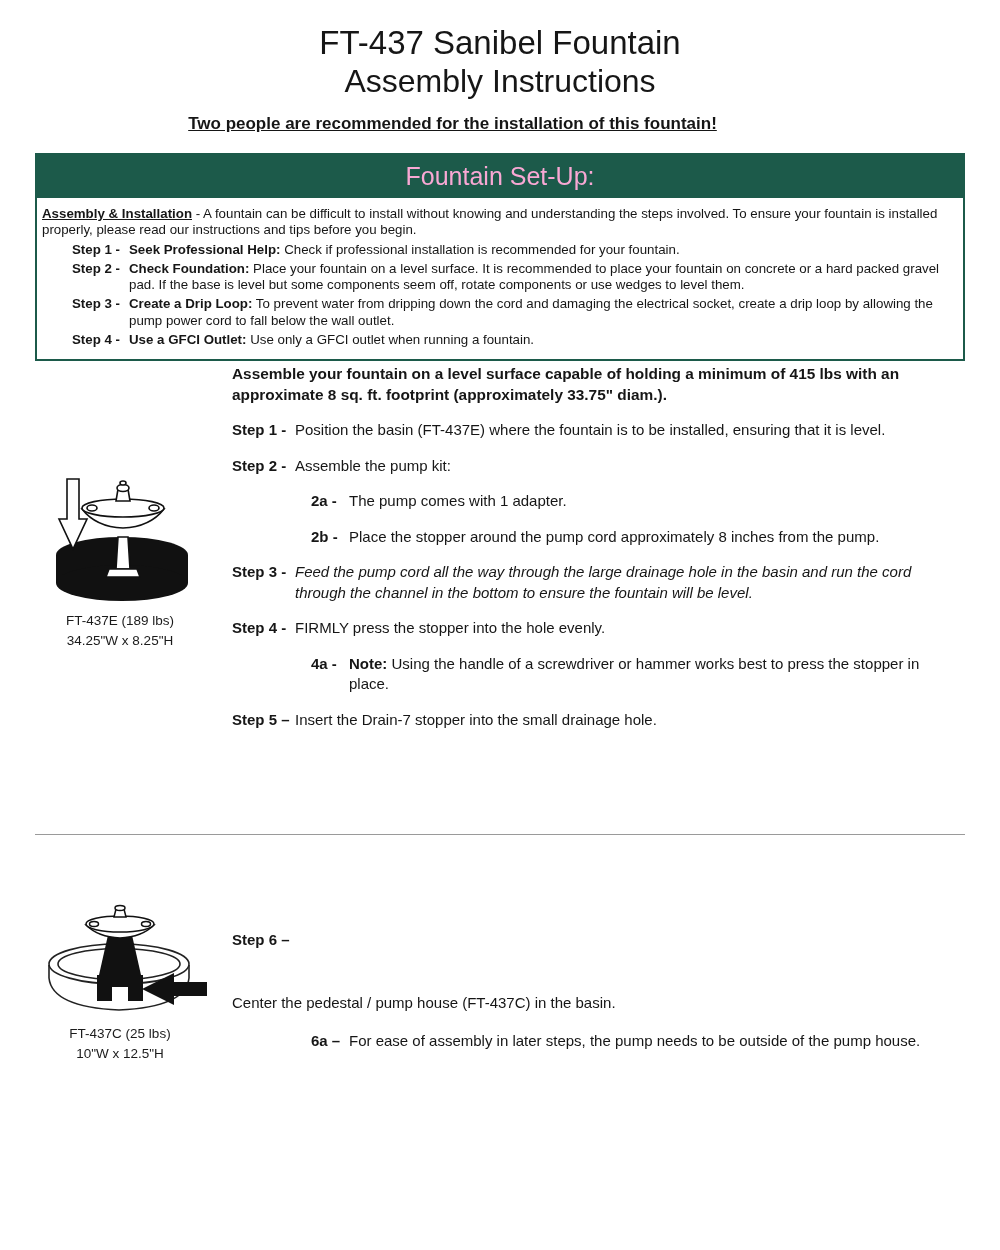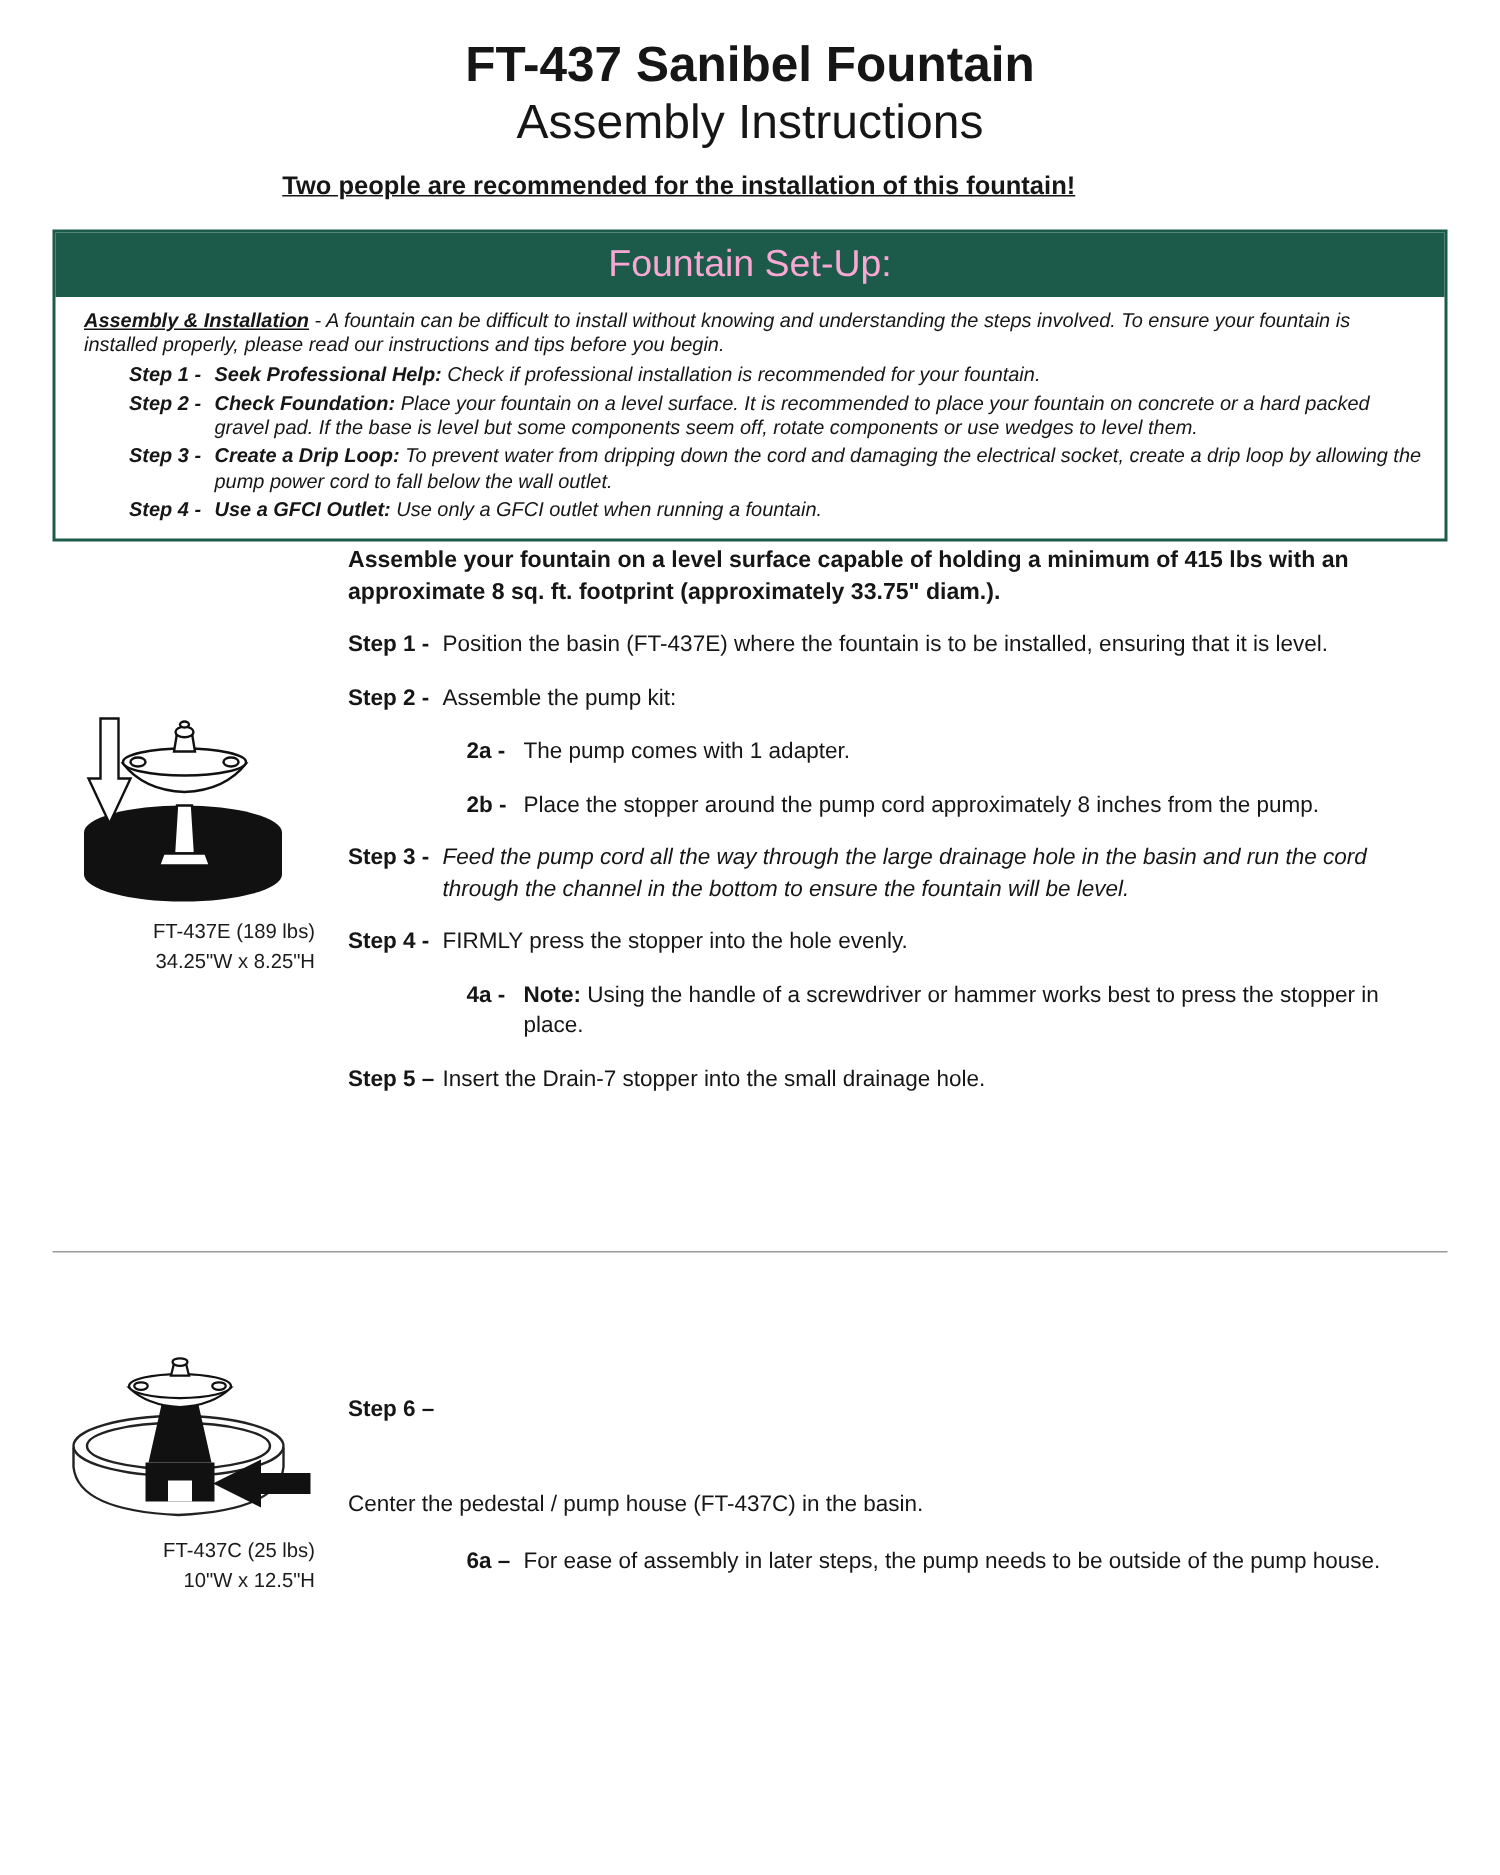--- a/index.html
+++ b/index.html
@@ -4,58 +4,58 @@
 <style>
   html,body { margin:0; padding:0; background:#ffffff; }
   .page {
     position:relative; width:1000px; height:1250px; margin:0 auto;
     background:#ffffff; color:#161616;
     font-family:"Liberation Sans", sans-serif; overflow:hidden;
   }
 
   
   .titles { position:absolute; top:24px; left:0; width:1000px; text-align:center; }
-  .t1 { font-size:33px; font-weight:bold; line-height:38px; }
+  .t1 { font-size:33px; font-weight:normal; line-height:38px; }
   .t2 { font-size:32px; font-weight:normal; line-height:38px; }
   .notice {
     position:absolute; top:114px; left:0; width:905px; text-align:center;
     font-size:17px; font-weight:bold; text-decoration:underline;
   }
 
   
   .setup-box {
     position:absolute; left:35px; top:153px; width:930px;
     border:2px solid #1c5a4a; box-sizing:border-box; background:#fff;
   }
   .banner {
     background:#1c5a4a; color:#f9a8d4; text-align:center;
     font-size:25px; line-height:30px; padding:6px 0 7px;
   }
-  .box-body { padding:8px 14px 11px 19px; font-size:13.3px; line-height:16.3px;font-style:italic; }
+  .box-body { padding:8px 14px 11px 5px; font-size:13.3px; line-height:16.3px; }
   .box-intro { }
   .box-intro .intro-label { font-weight:bold; text-decoration:underline; }
   .bx-steps { margin-top:3px; }
   .bx-step { display:flex; margin-left:30px; margin-top:3px; }
   .bx-label { flex:0 0 57px; font-weight:bold; white-space:nowrap; }
   .bx-text { flex:1; }
   .lead { font-weight:bold; }
 
   
   .main-col { position:absolute; left:232px; top:363px; width:740px; font-size:15px; line-height:20.5px; }
   .main-intro { font-weight:bold; font-size:15.4px; line-height:21px; max-width:692px; }
   .step { display:flex; margin-top:15px; }
   .s-label { flex:0 0 63px; font-weight:bold; white-space:nowrap; }
   .s-text { flex:1; }
   .lvl1 { margin-left:63px; }
   .lvl1 .s-label { flex:0 0 38px;margin-left:16px; }
   .w630 .s-text { max-width:632px;font-style:italic; }
   .w610 .s-text { max-width:612px; }
 
   
-  .figure { position:absolute; width:180px; text-align:right; }
+  .figure { position:absolute; width:180px; text-align:center; }
   .fig1 { left:30px; top:475px; }
   .fig2 { left:30px; top:903px; }
   .fig-caption { font-size:13.5px; line-height:20px; margin-top:8px; color:#1b1b1b; }
   .fig2 .fig-caption { margin-top:9px; }
   svg { display:block; }
 
   
   .divider {
     position:absolute; left:35px; top:834px; width:930px; height:0;
     border-top:1.6px solid #9a9a9a;

